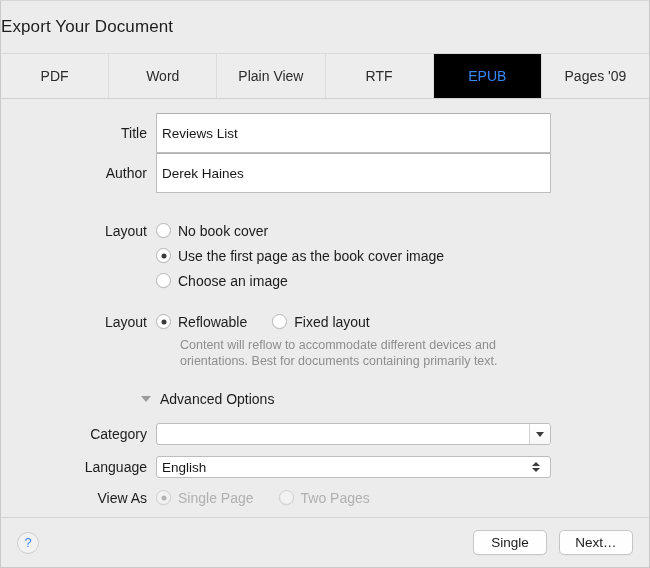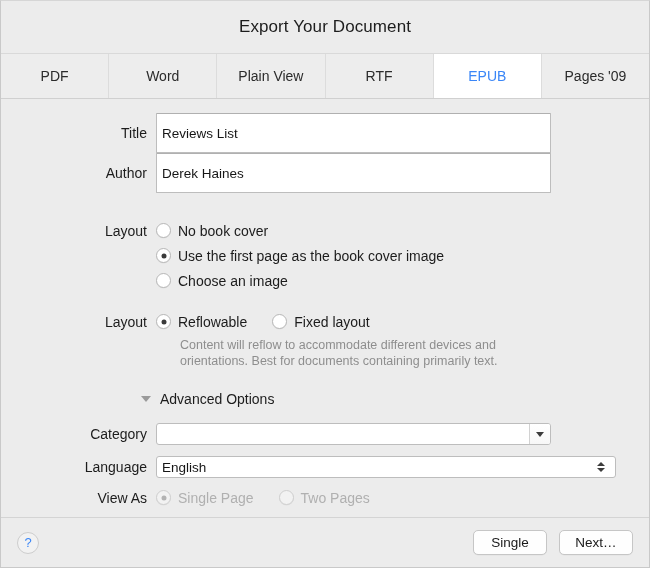--- a/index.html
+++ b/index.html
@@ -21,21 +21,20 @@
     border: 1px solid #c9c9c9;
     border-top: 1px solid #d6d6d6;
     overflow: hidden;
   }
 
   
   .titlebar {
     height: 52px;
     display: flex;
     align-items: center;
-    justify-content: center;
     background: #ececec;
     box-sizing: border-box;
   }
   .title-text {
     font-size: 17px;
     color: #1d1d1d;
     letter-spacing: 0.1px;
   }
 
   
@@ -54,21 +53,21 @@
     justify-content: center;
     font-size: 14px;
     color: #2b2b2b;
     border-right: 1px solid #dcdcdc;
     box-sizing: border-box;
     background: #ededed;
     cursor: default;
   }
   .tab:last-child { border-right: none; text-align: center; }
   .tab.selected {
-    background: #ffffff;
+    background: #000000;
     color: #3a86f7;
   }
 
   
   .content {
     position: relative;
     height: 419px;
     box-sizing: border-box;
     padding: 0;
     background: #ececec;
@@ -221,21 +220,21 @@
     height: 100%;
     border-left: 1px solid #d2d2d2;
     background: linear-gradient(#ffffff, #f7f7f7);
     display: flex;
     align-items: center;
     justify-content: center;
   }
 
   
   .popup {
-    width: 460px;
+    width: 395px;
     height: 22px;
     box-sizing: border-box;
     background: #ffffff;
     border: 1px solid #bdbdbd;
     border-radius: 3px;
     display: flex;
     align-items: center;
     font-size: 13.5px;
     color: #161616;
     padding: 0 5px;

